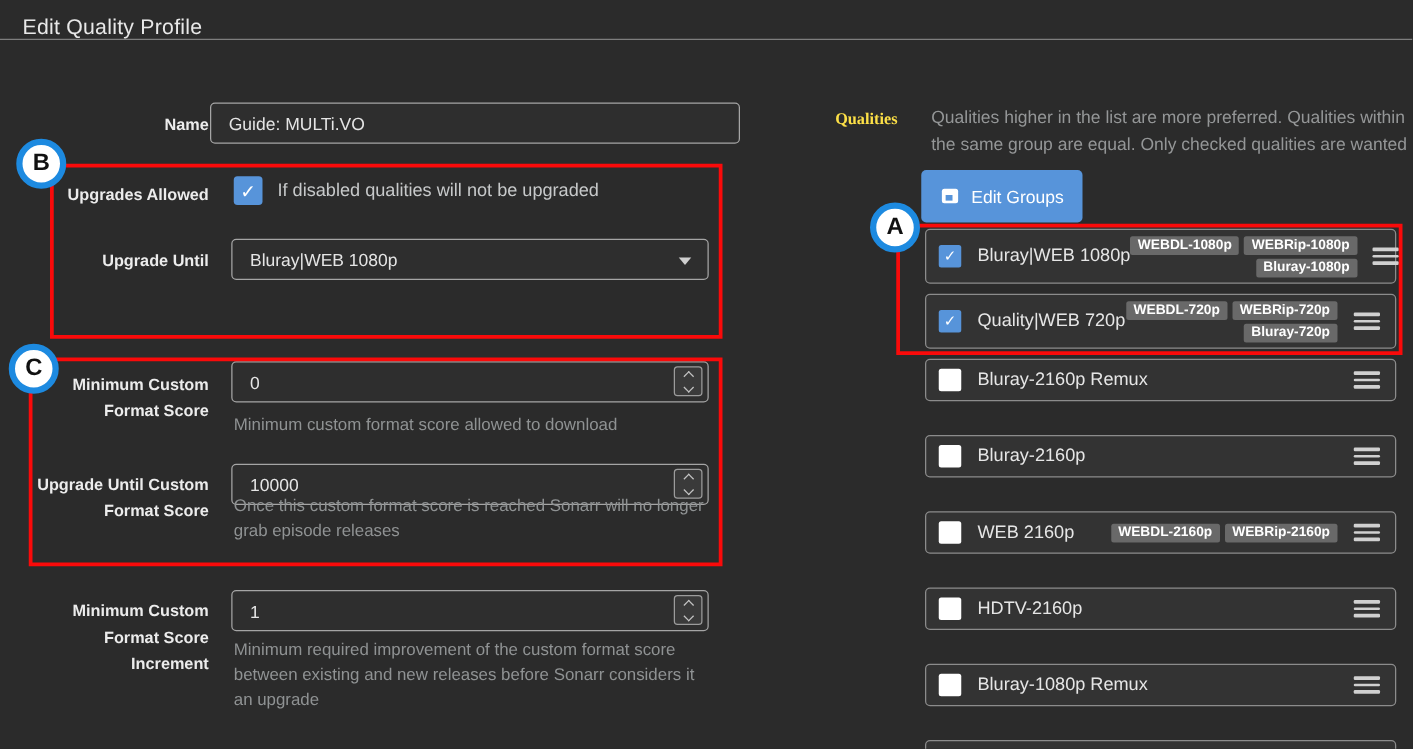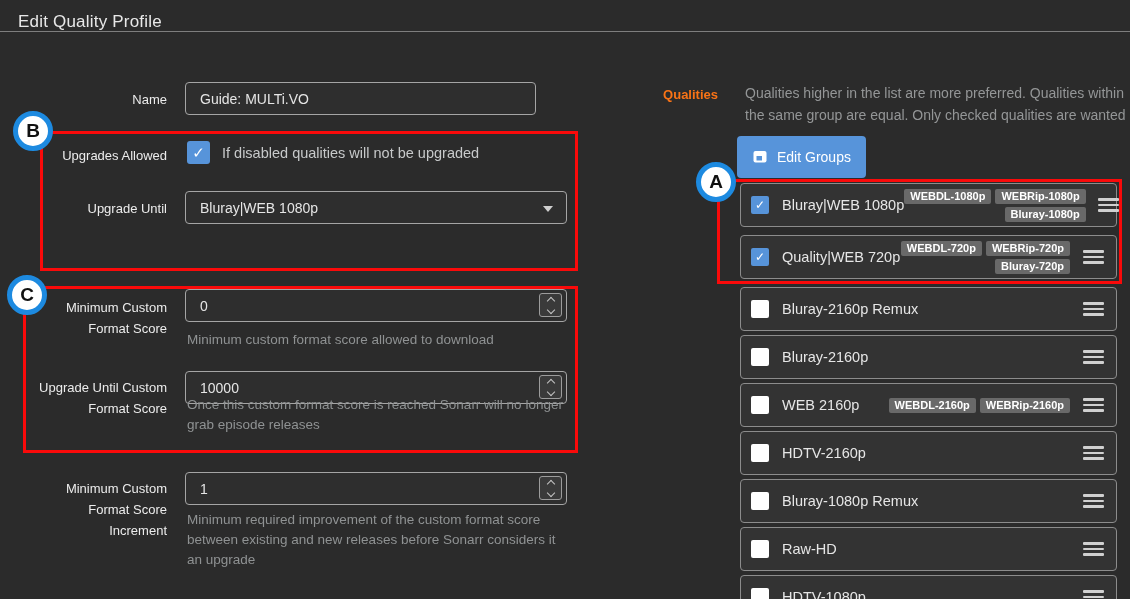--- a/index.html
+++ b/index.html
@@ -15,29 +15,29 @@
     border-bottom:1px solid #7e7e7e;box-sizing:border-box;text-align:right;
   }
   .modal-title{
     position:absolute;left:18px;top:12px;
     font-size:17px;color:#e8e8e8;font-weight:400;letter-spacing:.2px;
   }
   
   .left-form{position:absolute;left:0;top:0;width:600px;height:599px;}
   .f-label{
     position:absolute;left:2px;width:165px;text-align:right;
-    font-size:13px;font-weight:400;color:#ececec;line-height:21px;
+    font-size:13px;font-weight:700;color:#ececec;line-height:21px;
     white-space:pre-line;
   }
   .f-help{
     position:absolute;left:187px;width:378px;
     font-size:13.5px;color:#8f9293;line-height:20px;
   }
   .text-input{
-    position:absolute;left:185px;width:351px;height:33px;box-sizing:border-box;
+    position:absolute;left:168px;width:424px;height:33px;box-sizing:border-box;
     background:#2e2e2e;border:1px solid #a5a5a5;border-radius:4px;
     color:#e5e5e5;font-size:14px;padding:0 34px 0 14px;outline:none;
     font-family:"Liberation Sans",sans-serif;
   }
   .form-checkbox{
     position:absolute;left:187px;width:23px;height:23px;border-radius:3px;
     background:#5794da;display:flex;align-items:center;justify-content:center;
     color:#fff;font-size:15px;cursor:pointer;
   }
   .checkbox-caption{
@@ -61,35 +61,35 @@
     cursor:pointer;
   }
   .chev{width:6px;height:6px;box-sizing:border-box;}
   .chev.up{border-top:1.6px solid #c4c4c4;border-left:1.6px solid #c4c4c4;transform:rotate(45deg);}
   .chev.down{border-bottom:1.6px solid #c4c4c4;border-right:1.6px solid #c4c4c4;transform:rotate(45deg);}
   .num-wrap{position:absolute;left:185px;width:382px;height:33px;}
   .num-wrap .text-input{left:0;top:0;width:382px;}
   
   .q-label-col{
     position:absolute;left:630px;top:87px;width:88px;text-align:right;
-    font-size:13px;font-weight:700;color:#f97316;
+    font-size:13px;font-weight:700;color:#fde047;font-family:Liberation Serif, serif;
   }
   .q-desc{
     position:absolute;left:745px;top:83px;width:382px;
     font-size:14px;color:#949697;line-height:21.5px;
   }
   .edit-groups-btn{
     position:absolute;left:737px;top:136px;height:42px;
     background:#5794da;border:none;border-radius:4px;color:#fff;
     font-size:14px;font-family:"Liberation Sans",sans-serif;
     display:flex;align-items:center;gap:9px;padding:0 15px;cursor:pointer;
   }
   .q-list{position:absolute;left:740px;top:183px;width:377px;}
   .q-item{
-    box-sizing:border-box;width:377px;height:44px;margin-bottom:4px;
+    box-sizing:border-box;width:377px;height:34px;margin-bottom:27px;
     background:#333333;border:1px solid #8c8c8c;border-radius:4px;
     display:flex;align-items:center;padding:0 0 0 10px;
   }
   .q-item.tall{height:44px;margin-bottom:8px;}
   .q-check{
     width:18px;height:18px;border-radius:2px;background:#ffffff;flex:0 0 auto;
     display:flex;align-items:center;justify-content:center;
     color:transparent;font-size:12px;cursor:pointer;
   }
   .q-check.checked{background:#5794da;color:#fff;}

